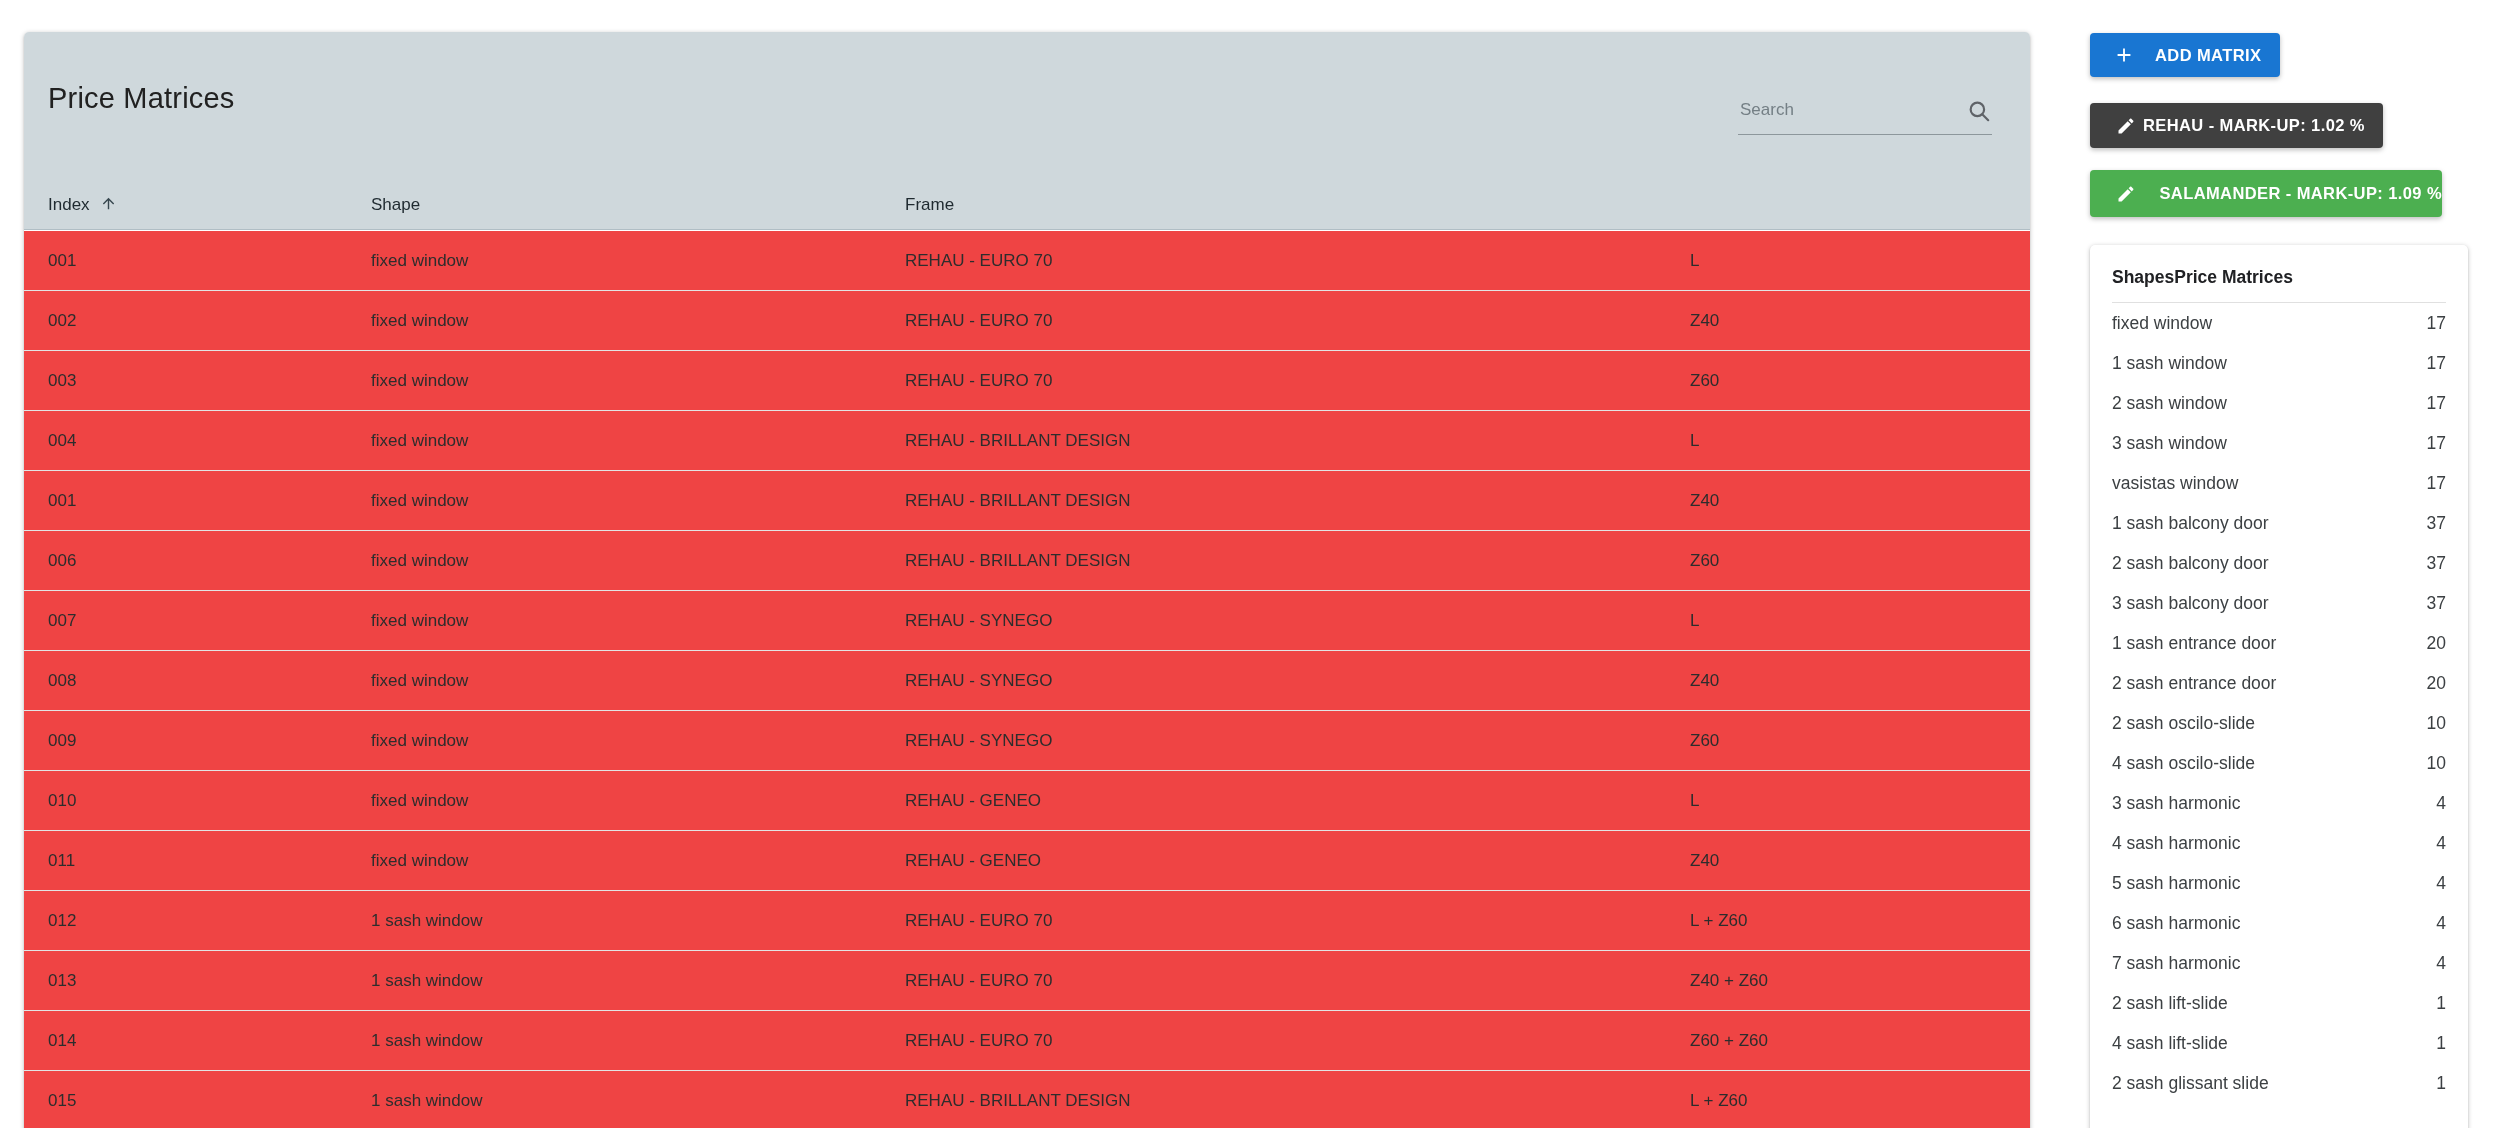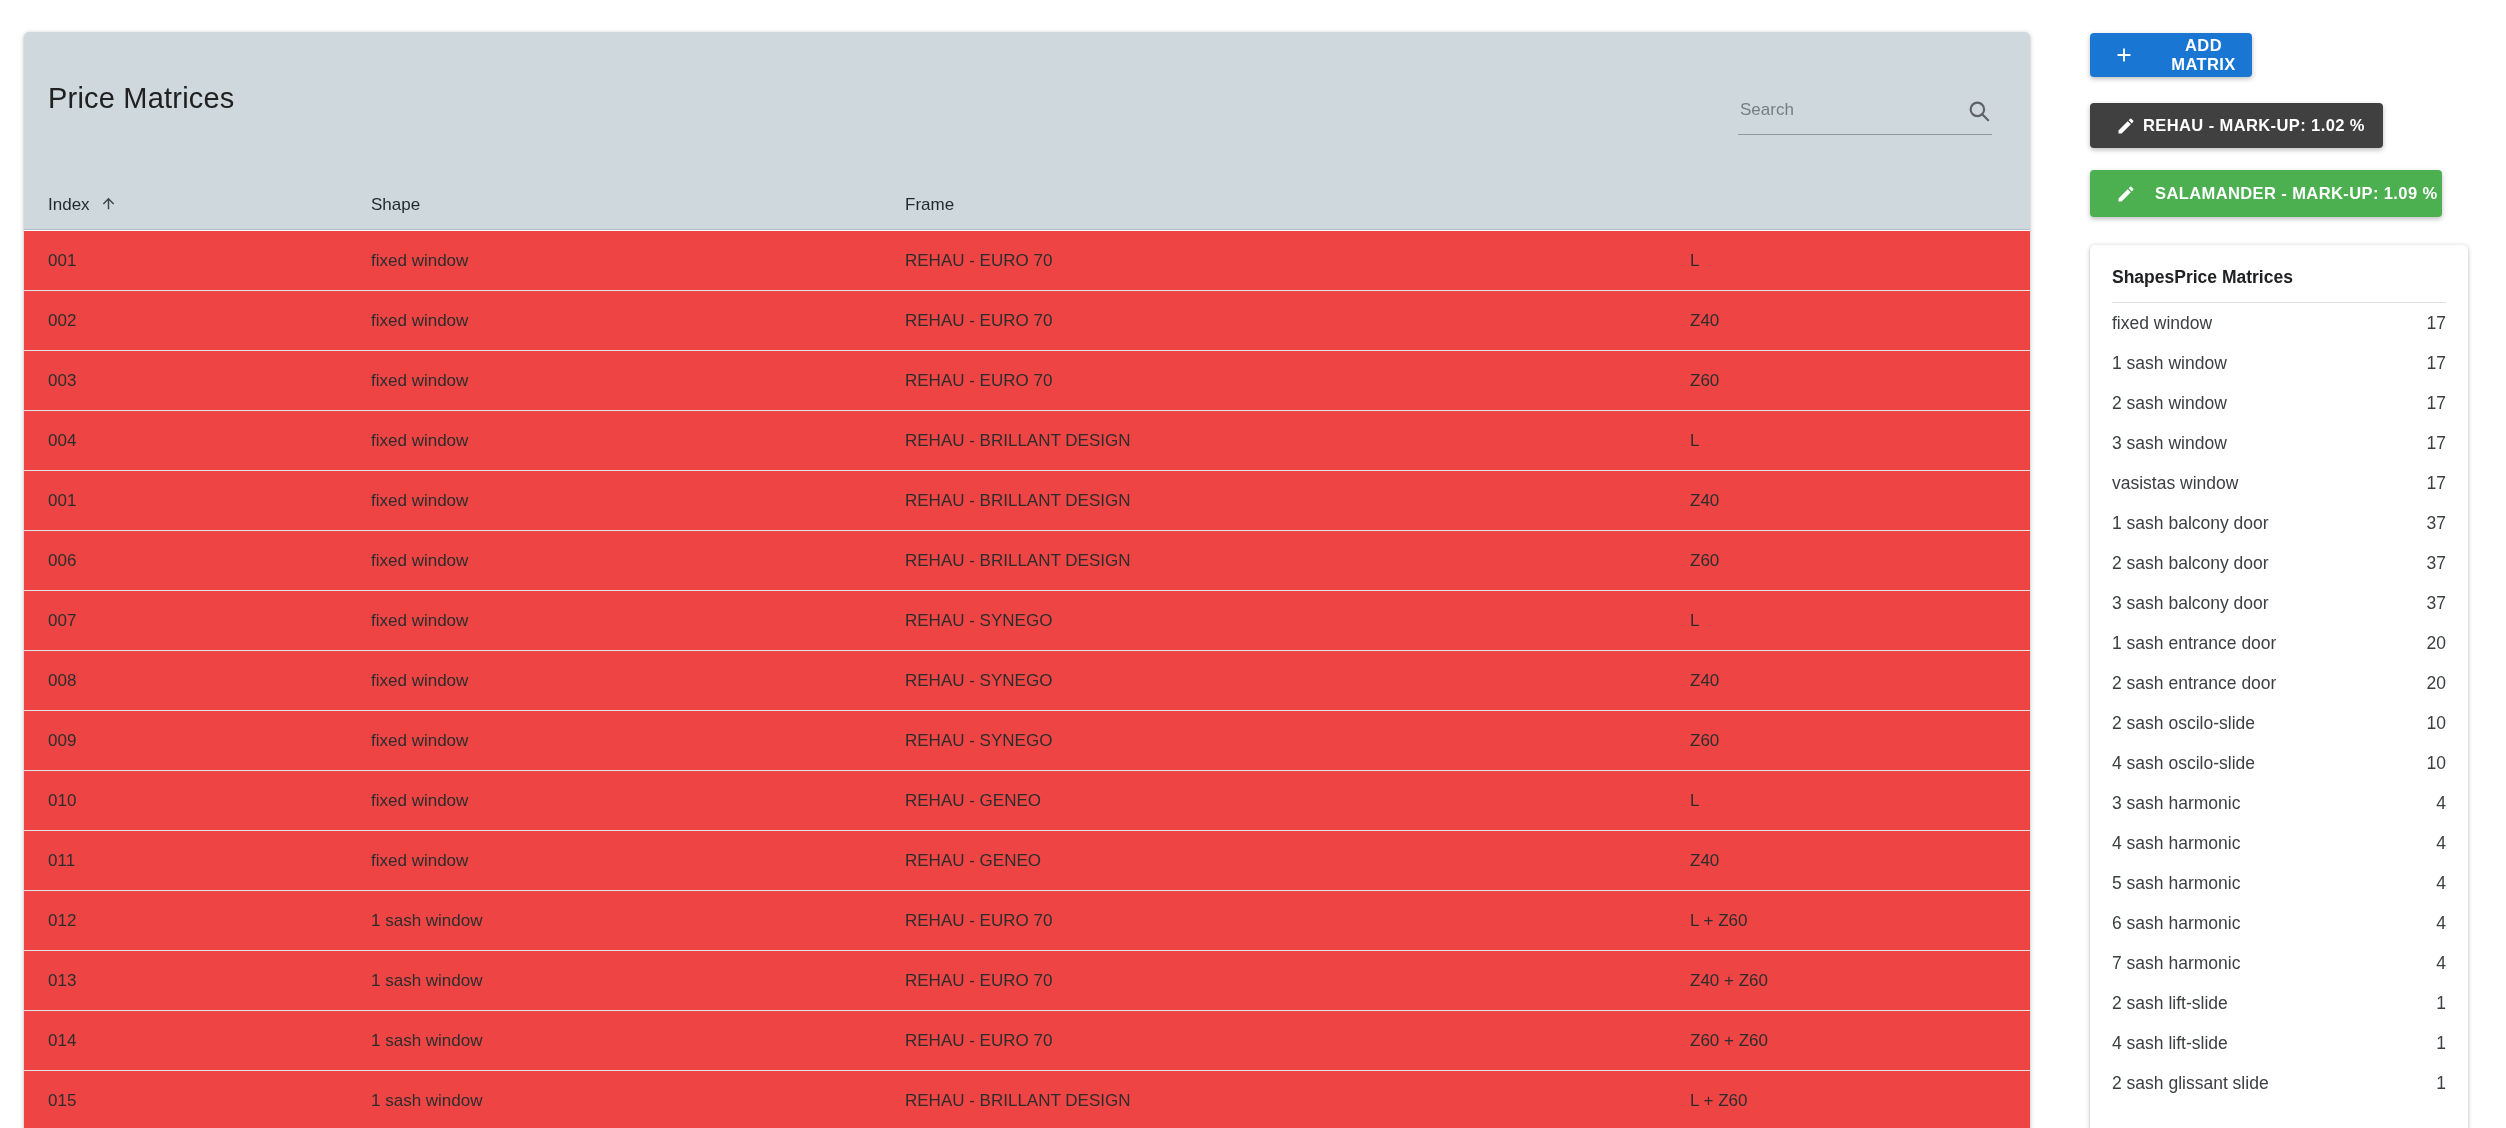--- a/index.html
+++ b/index.html
@@ -64,30 +64,30 @@
   .btn {
     position:absolute; display:flex; align-items:center;
     border:none; border-radius:4px; cursor:pointer;
     color:#ffffff; font-family:inherit; font-weight:700;
     font-size:16.5px; letter-spacing:0.4px;
     box-shadow:0 2px 5px rgba(0,0,0,0.26);
     padding:0;
   }
   .btn svg { flex:none; }
   .btn-add {
-    left:2090px; top:33px; width:162px; height:44px;
+    left:2090px; top:33px; width:190px; height:44px;
     background:#1976d2; padding-left:23px; gap:20px;
   }
   .btn-rehau {
     left:2090px; top:103px; width:293px; height:45px;
     background:#404040; padding-left:26px; gap:7px;
   }
   .btn-salamander {
     left:2090px; top:170px; width:352px; height:47px;
-    background:#4caf50; padding-left:26px; gap:19px;
+    background:#4caf50; padding-left:26px; gap:19px;justify-content:space-between;
   }
 
   .side-card {
     left:2090px; top:245px; width:378px; height:1000px;
     padding:0 22px;
   }
   .side-head {
     display:flex; justify-content:flex-start; align-items:center;
     padding:22px 0 14px;
     font-size:17.5px; font-weight:700; color:#202124;

